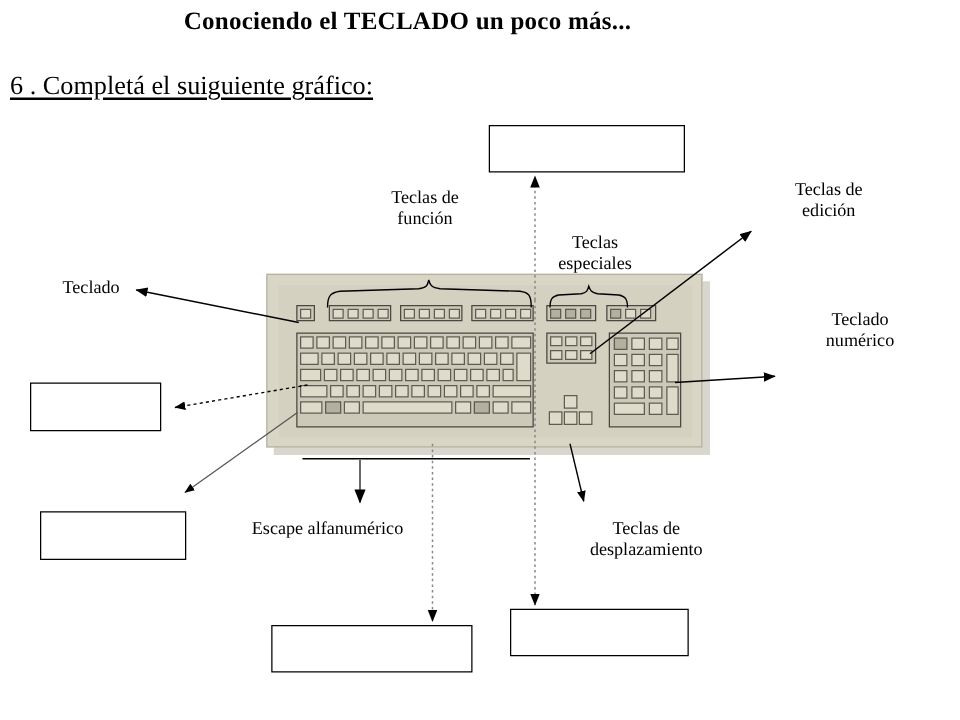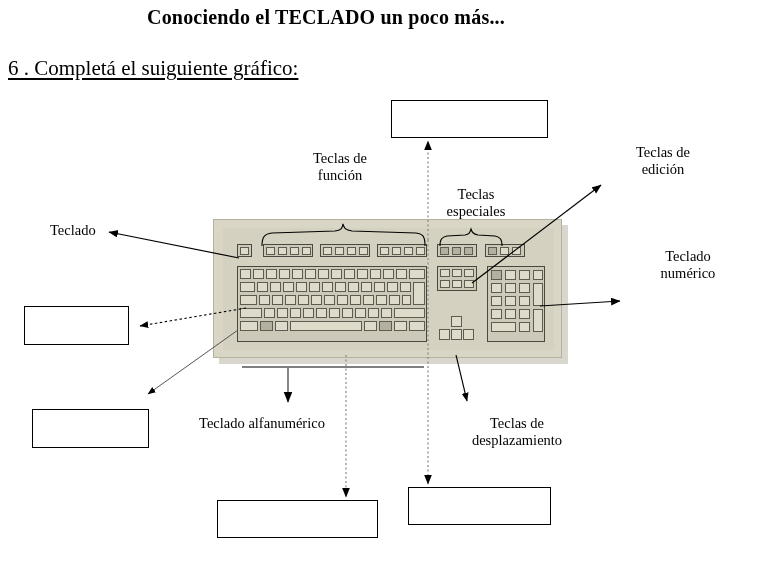--- a/index.html
+++ b/index.html
@@ -289,21 +289,21 @@
 
   <div class="label" id="label-funcion">Teclas de
 función</div>
   <div class="label" id="label-especiales">Teclas
 especiales</div>
   <div class="label" id="label-edicion">Teclas de
 edición</div>
   <div class="label" id="label-numerico">Teclado
 numérico</div>
   <div class="label" id="label-escape">Teclado</div>
-  <div class="label" id="label-alfanum">Teclado alfanumérico</div>
+  <div class="label" id="label-alfanum">Escape alfanumérico</div>
   <div class="label" id="label-desplaz">Teclas de
 desplazamiento</div>
 
   <svg id="overlay" viewBox="0 0 768 576">
     <defs>
       <marker id="ah" markerWidth="9" markerHeight="9" refX="7.5" refY="3.2" orient="auto" markerUnits="strokeWidth">
         <path d="M0,0 L8,3.2 L0,6.4 z" fill="#000"></path>
       </marker>
       <marker id="ahd" markerWidth="9" markerHeight="9" refX="7.5" refY="3.2" orient="auto" markerUnits="strokeWidth">
         <path d="M0,0 L8,3.2 L0,6.4 z" fill="#000"></path>

